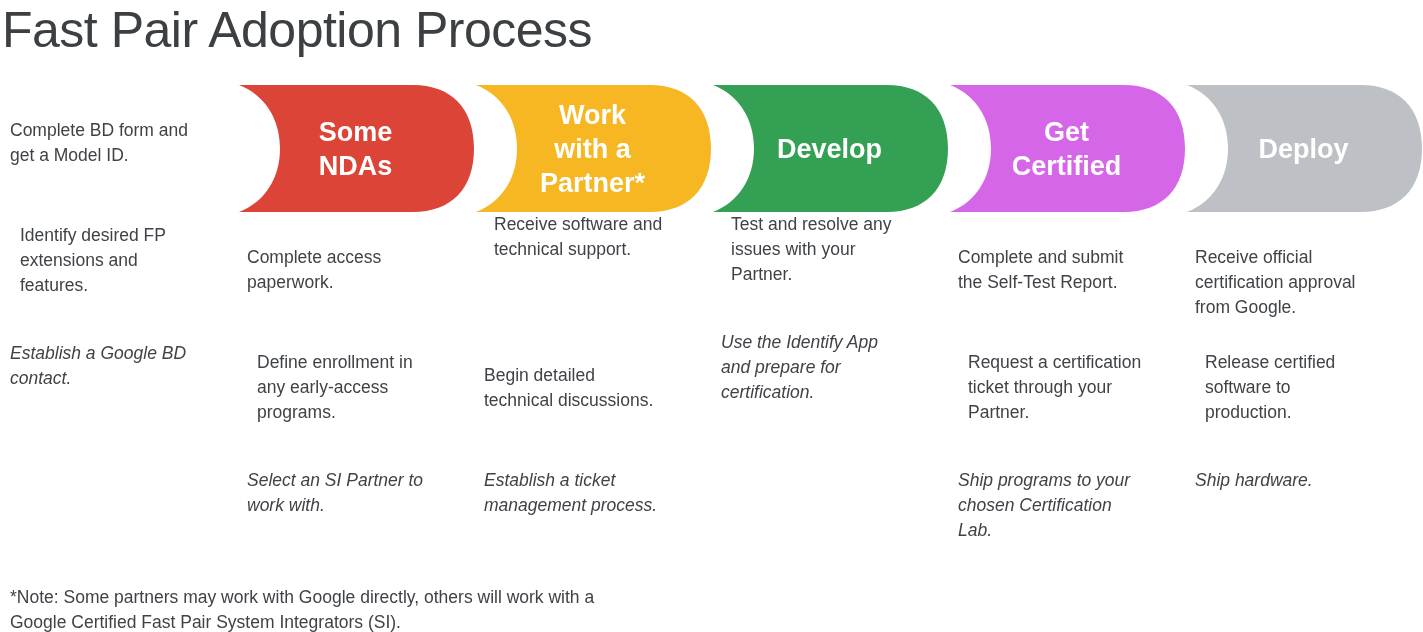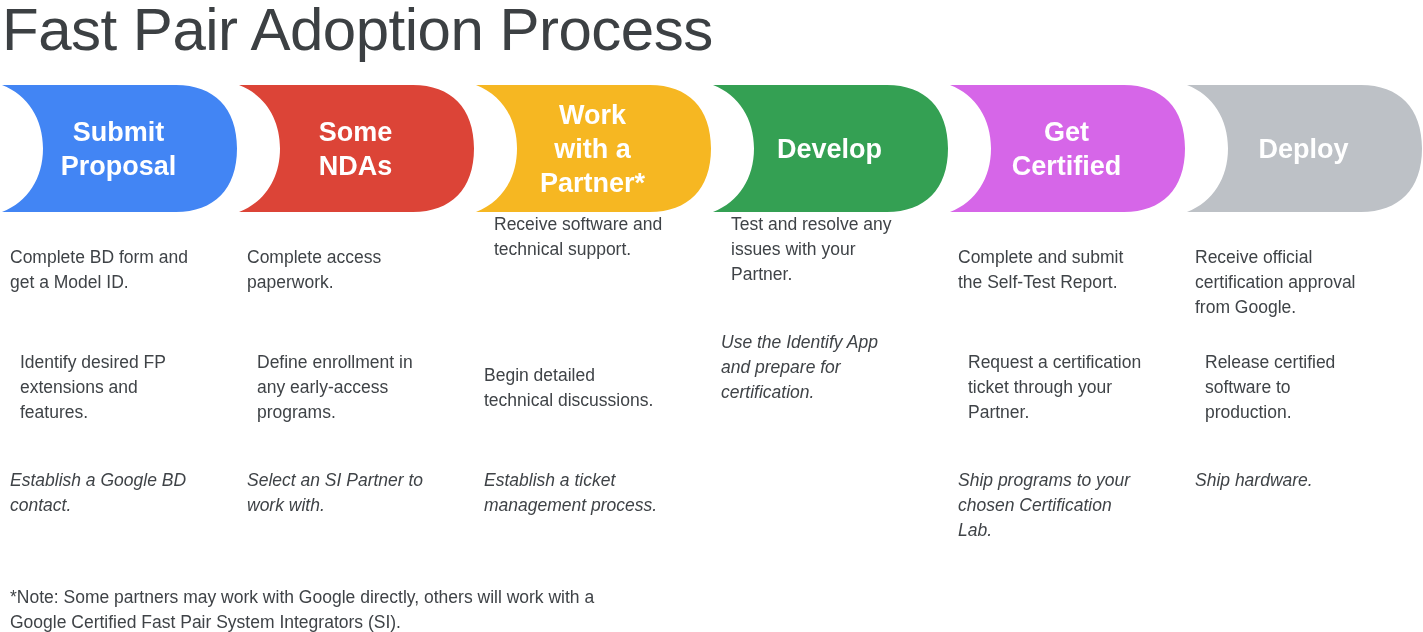--- a/index.html
+++ b/index.html
@@ -9,21 +9,21 @@
   }
   body {
     width: 1423px;
     height: 632px;
     overflow: hidden;
     font-family: "Liberation Sans", sans-serif;
     color: #3f4347;
   }
   .page-title {
     margin: 2px 0 0 2px;
-    font-size: 60px;
+    font-size: 50px;
     line-height: 56px;
     font-weight: 500;
     letter-spacing: -0.5px;
     color: #3c4043;
   }
   .process-grid {
     margin-top: 27px;
     display: grid;
     grid-template-columns: repeat(6, 237px);
   }
@@ -73,27 +73,20 @@
   }
 </style>
 </head>
 <body>
 
 <h1 class="page-title">Fast Pair Adoption Process</h1>
 
 <div class="process-grid">
 
   <div class="stage-col">
-    <div class="badge">
-      <svg viewBox="0 0 237 127" preserveAspectRatio="none">
-        <path d="M 2 0 L 176 0 C 214 0 237 23 237 63.5 C 237 104 214 127 176 127 L 2 127 C 28 117 43 93 43 63.5 C 43 34 28 10 2 0 Z" fill="#4285F4"></path>
-      </svg>
-      <div class="badge-label">Submit
-Proposal</div>
-    </div>
     <p class="step s1">Complete BD form and
 get a Model ID.</p>
     <p class="step s2">Identify desired FP
 extensions and
 features.</p>
     <p class="step s3">Establish a Google BD
 contact.</p>
   </div>
 
   <div class="stage-col">

